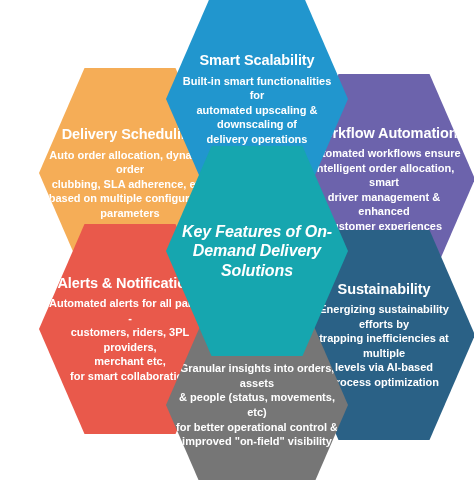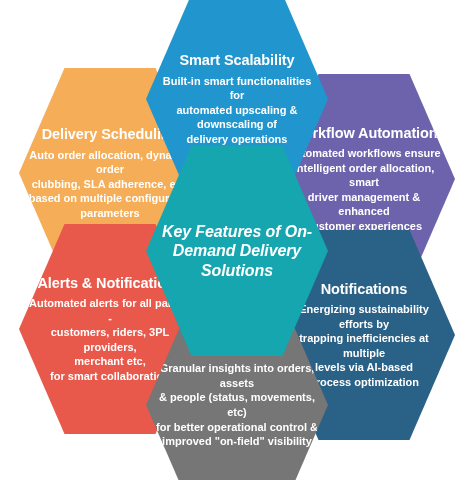--- a/index.html
+++ b/index.html
@@ -13,20 +13,21 @@
     overflow: hidden;
     font-family: "Liberation Sans", sans-serif;
     -webkit-font-smoothing: antialiased;
   }
 
   #diagram {
     position: relative;
     width: 408px;
     height: 480px;
     background: #ffffff;
+    margin-left: 20px;
   }
 
   .hex {
     position: absolute;
     width: 182px;
     height: 210px;
     clip-path: polygon(25% 0%, 75% 0%, 100% 50%, 75% 100%, 25% 100%, 0% 50%);
     -webkit-clip-path: polygon(25% 0%, 75% 0%, 100% 50%, 75% 100%, 25% 100%, 0% 50%);
     display: flex;
     flex-direction: column;
@@ -124,21 +125,21 @@
   <div class="hex" id="hex-alerts-notifications" style="background-color: rgb(233, 89, 75);">
     <div class="hex-title">Alerts &amp;
 Notifications</div>
     <div class="hex-desc">Automated alerts for all parties -
 customers, riders, 3PL providers,
 merchant etc,
 for smart collaboration</div>
   </div>
 
   <div class="hex" id="hex-sustainability" style="background-color: rgb(42, 97, 134);">
-    <div class="hex-title">Notifications</div>
+    <div class="hex-title">Sustainability</div>
     <div class="hex-desc">Energizing sustainability efforts by
 trapping inefficiencies at multiple
 levels via AI-based
 process optimization</div>
   </div>
 
   <div class="hex" id="hex-real-time-visibility" style="background-color: rgb(118, 118, 118);">
     <div class="hex-desc">Granular insights into orders, assets
 &amp; people (status, movements, etc)
 for better operational control &amp;

